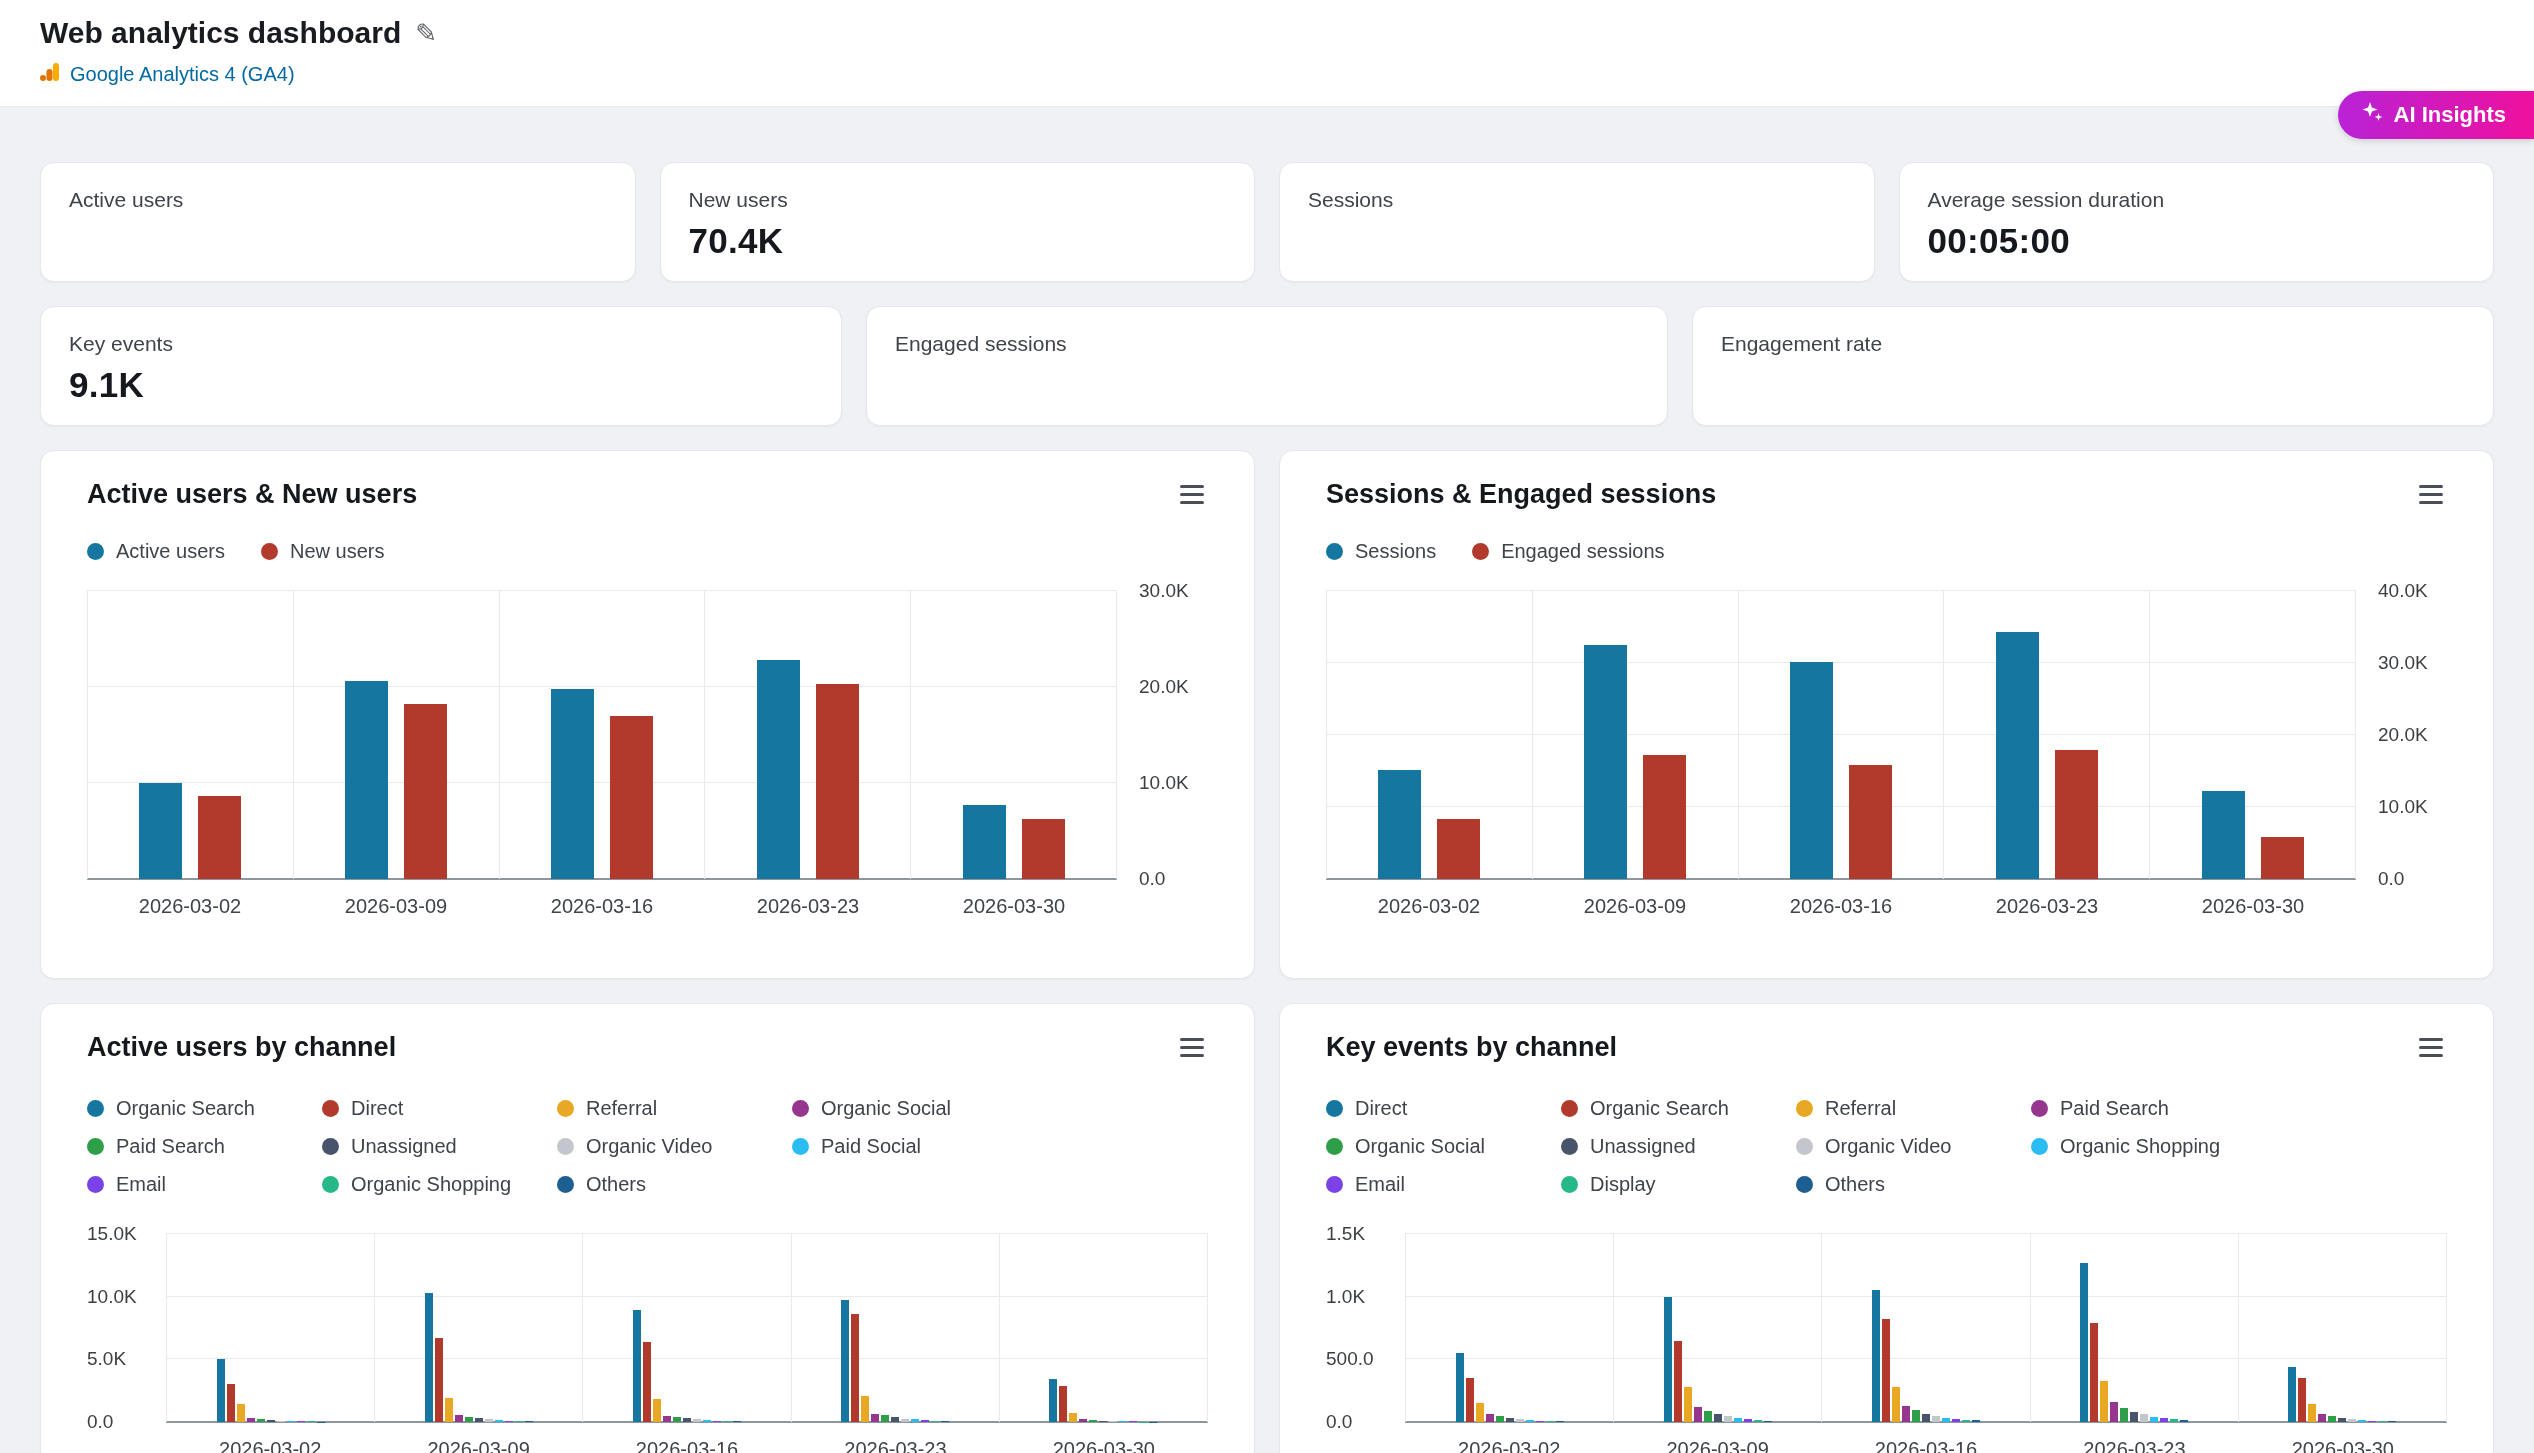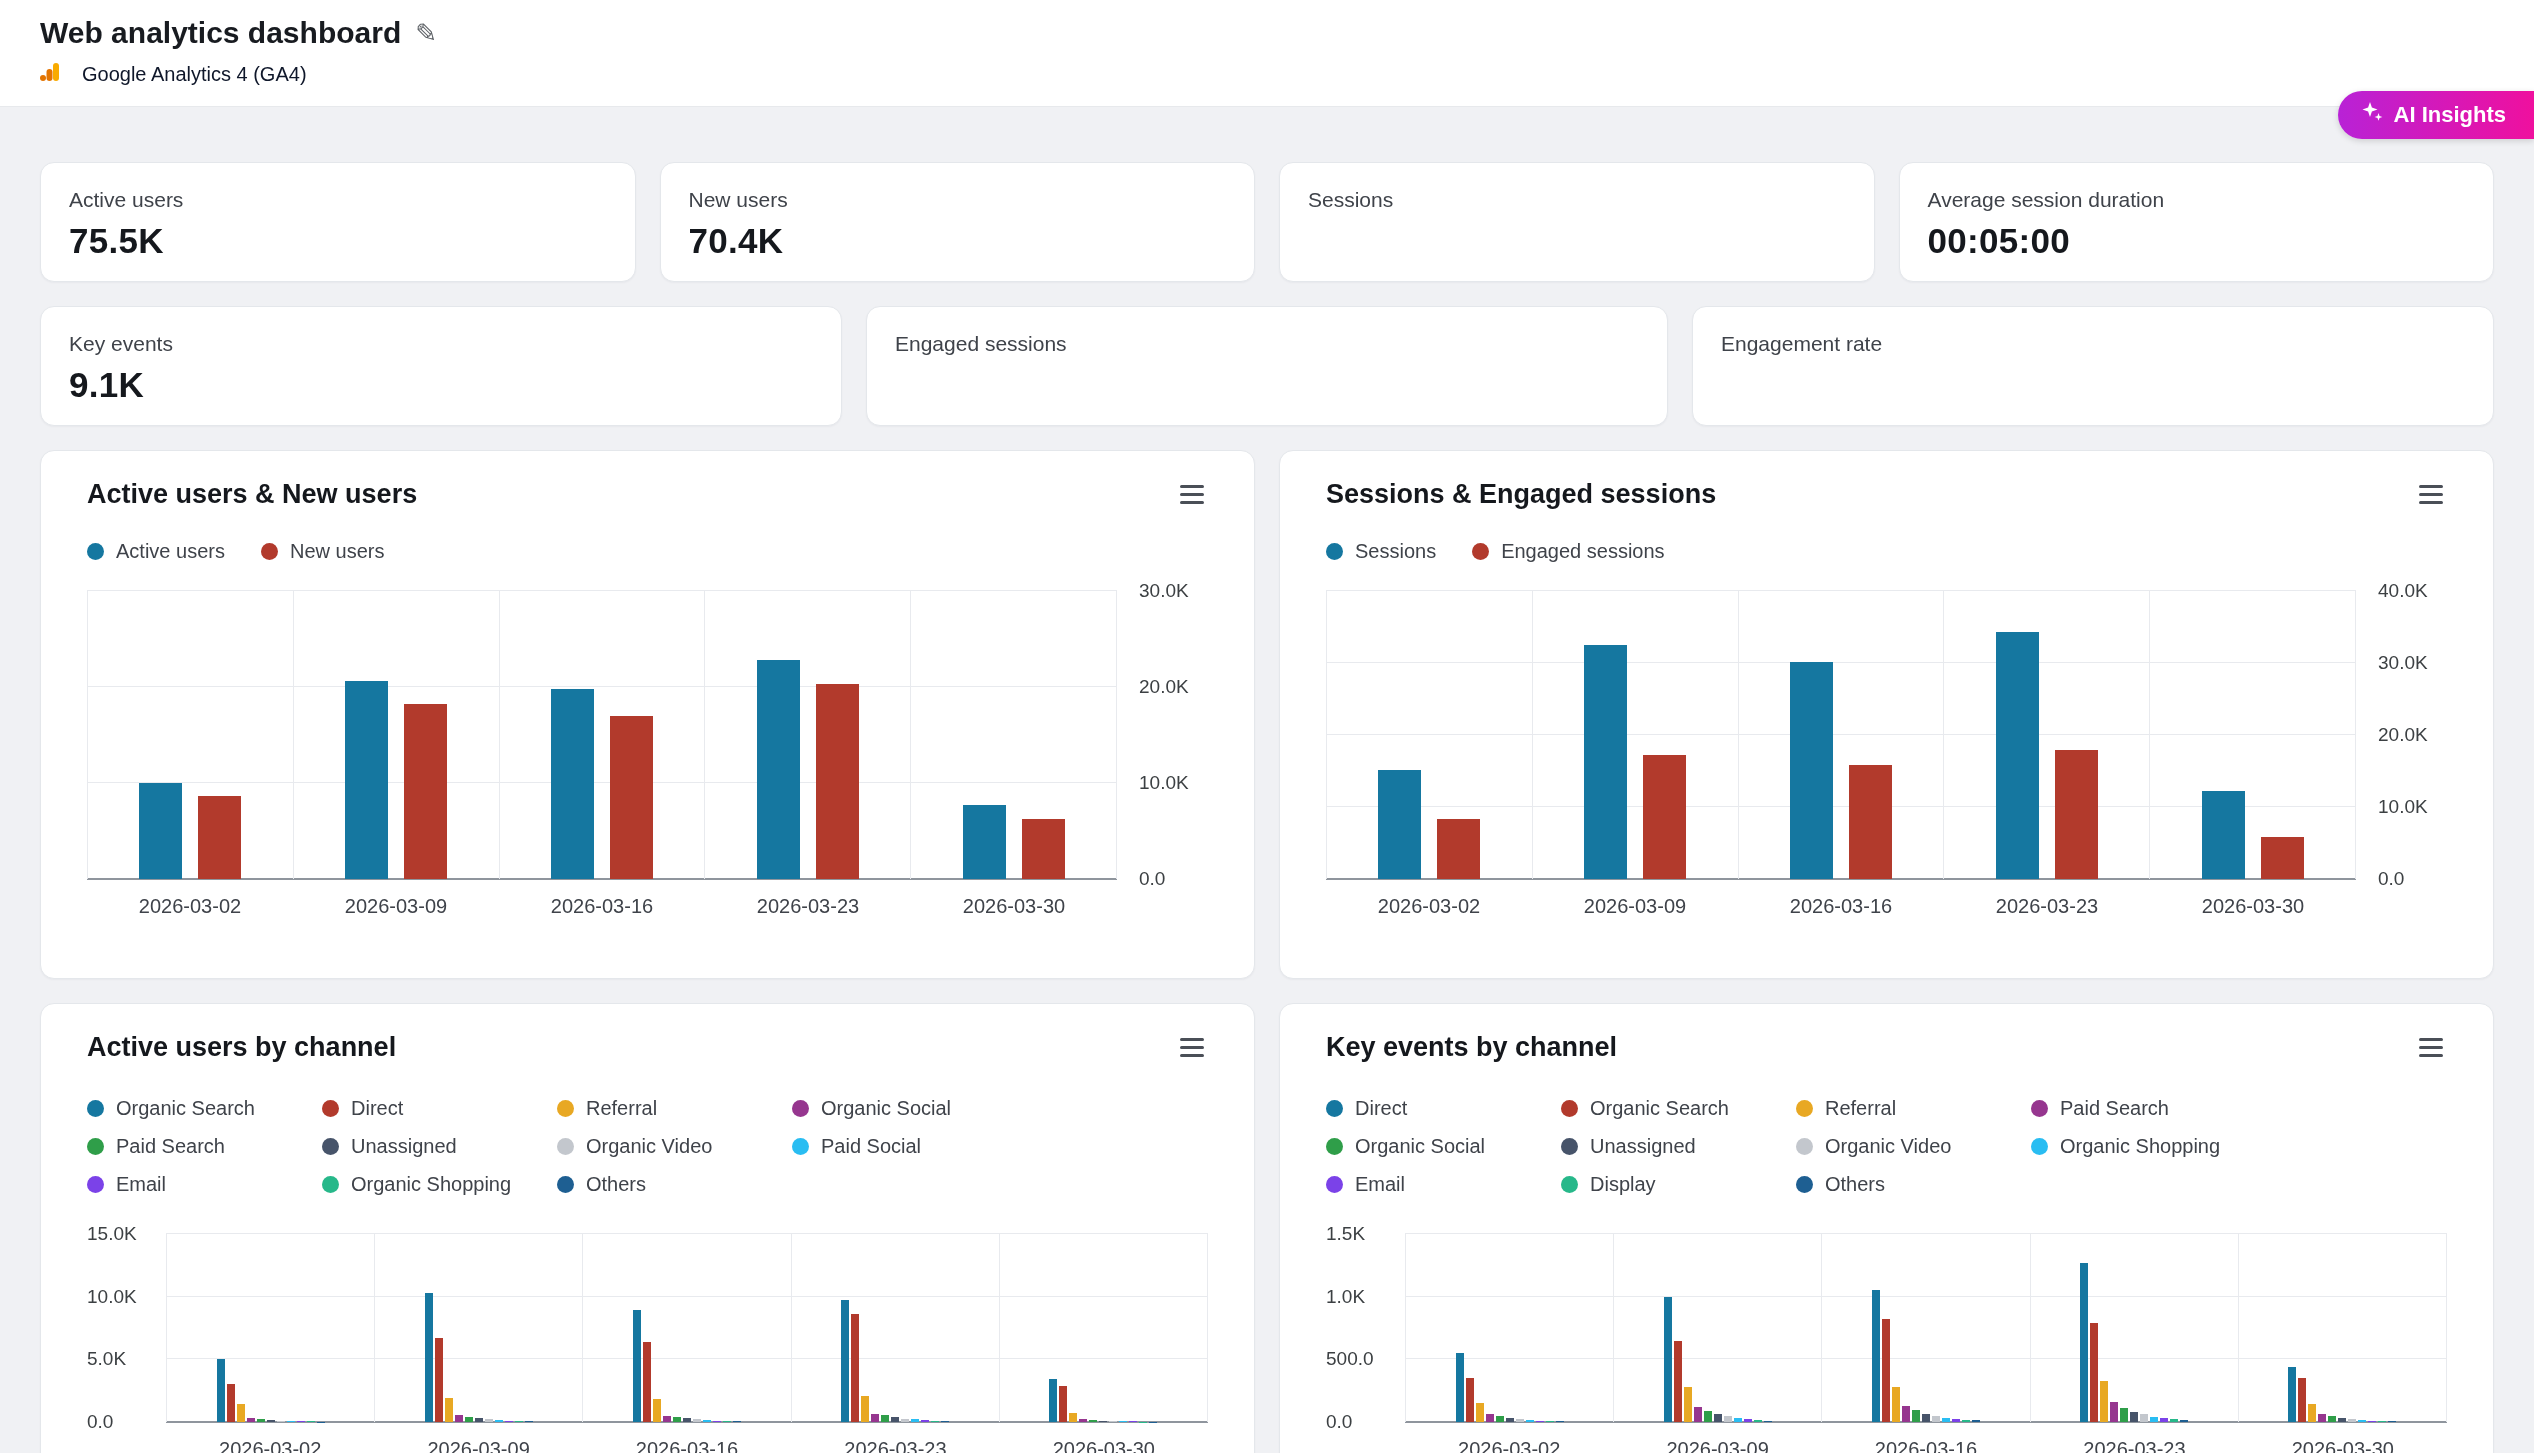--- a/index.html
+++ b/index.html
@@ -4,21 +4,21 @@
 <style>
   * { margin:0; padding:0; box-sizing:border-box; }
   html,body { width:2534px; height:1453px; overflow:hidden; }
   body { background:#f0f1f4; font-family:"Liberation Sans", sans-serif; color:#1f2328; position:relative; }
 
   
   .header { height:107px; background:#ffffff; border-bottom:1px solid #e7e9ec; padding:16px 40px 0 40px; display:flex; justify-content:space-between; }
   .title-row { display:flex; align-items:center; gap:14px; }
   .page-title { font-size:30px; font-weight:700; color:#181b20; }
   .edit-icon { font-size:26px; color:#5f6368; cursor:pointer; }
-  .source-row { margin-top:12px; display:flex; align-items:center; gap:22px; font-size:20px; color:#0f172a; }
+  .source-row { margin-top:12px; display:flex; align-items:center; gap:10px; font-size:20px; color:#0369a1; }
   .header-right { display:flex; align-items:center; gap:22px; margin-top:10px; height:48px; }
   .vdivider { width:1px; height:38px; background:#d8dbe0; }
   .filter-btn { display:flex; align-items:center; gap:10px; font-size:21px; color:#24304d; cursor:pointer; }
   .share-btn { background:#1c2b52; color:#fff; border:none; border-radius:24px; height:46px; padding:0 28px; font-size:19px; font-weight:700; letter-spacing:1px; font-family:inherit; cursor:pointer; }
   .kebab-btn { width:63px; height:46px; border:2px solid #d4d7dc; border-radius:24px; background:#fff; display:flex; align-items:center; justify-content:center; font-size:24px; font-weight:700; color:#1f2328; cursor:pointer; }
   .close-btn { height:46px; border:2px solid #e3c7c6; border-radius:24px; background:#fff; display:flex; align-items:center; gap:10px; padding:0 24px; font-size:19px; font-weight:600; letter-spacing:0.5px; color:#33373d; cursor:pointer; font-family:inherit; }
   .close-x { color:#e5352b; font-size:24px; font-weight:700; line-height:1; }
 
   .ai-insights { position:absolute; top:91px; right:0; height:48px; display:flex; align-items:center; gap:10px; padding:0 28px 0 22px; border-radius:24px 0 0 24px; background:linear-gradient(90deg,#b822d6,#ef109e); color:#fff; font-size:22px; font-weight:600; z-index:10; cursor:pointer; box-shadow:0 2px 6px rgba(0,0,0,.15); }
 
@@ -96,21 +96,20 @@
     </svg>
   </span>
   <span>AI Insights</span>
 </div>
 
 <main class="main">
 
   <div class="kpi-grid4">
     <div class="kpi-card">
       <div class="kpi-label">Active users</div>
-      <div class="kpi-value">75.5K</div>
     </div>
     <div class="kpi-card">
       <div class="kpi-label">New users</div>
       <div class="kpi-value">70.4K</div>
     </div>
     <div class="kpi-card">
       <div class="kpi-label">Sessions</div>
     </div>
     <div class="kpi-card">
       <div class="kpi-label">Average session duration</div>

